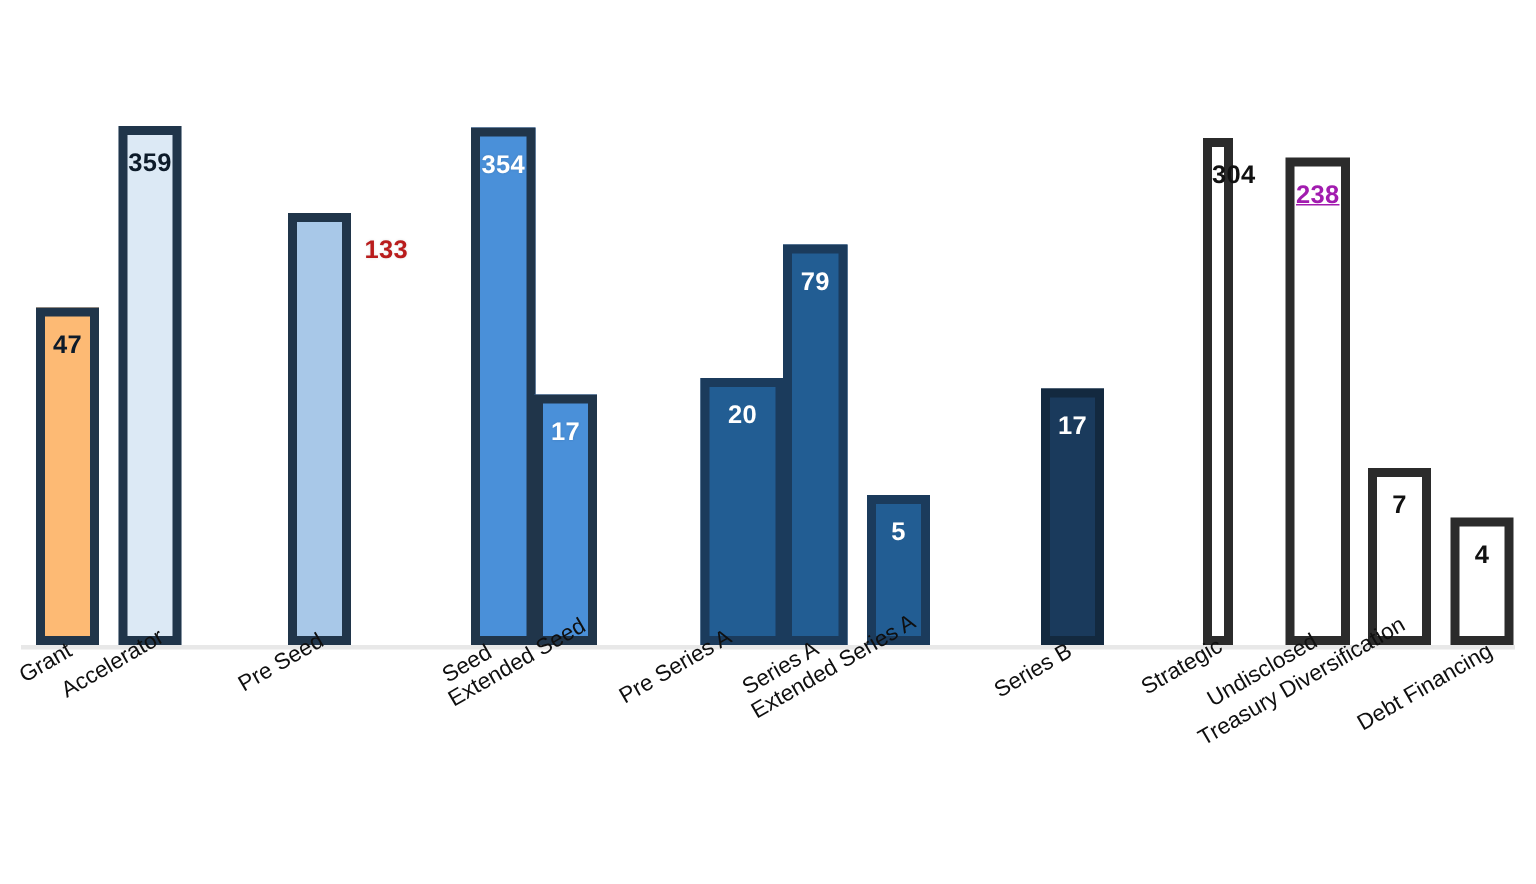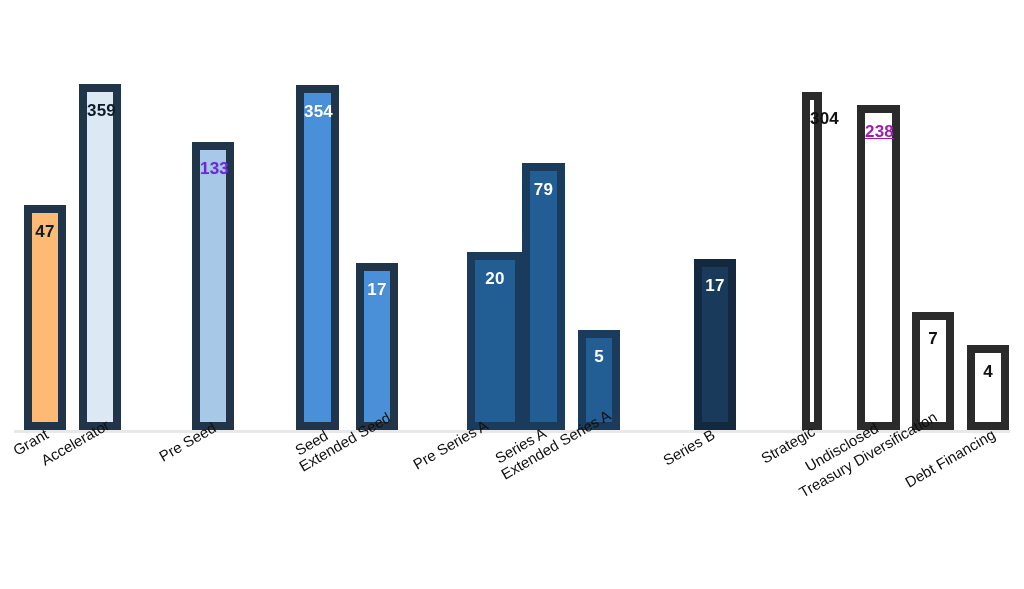--- a/index.html
+++ b/index.html
@@ -29,21 +29,21 @@
     position: absolute;
     left: 14px;
     top: 430px;
     width: 996px;
     height: 3px;
     background: #e8e8e8;
   }
   .bar {
     position: absolute;
     box-sizing: border-box;
-    border: 8px solid #0c4a6e;
+    border: 6px solid #0c4a6e;
   }
   .bar .bar-label {
     position: absolute;
     left: 0;
     right: 0;
     top: 10px;
     text-align: center;
     font-size: 17px;
     font-weight: bold;
     letter-spacing: 0.2px;
@@ -79,23 +79,23 @@
   <div class="plot-area"></div>
   <div class="baseline"></div>
   <div class="bars-layer">
       <div class="bar light" style="left: 24px; width: 42px; top: 205px; height: 225px; background: #fdba74; border-color: rgb(32, 53, 74);">
         <span class="bar-label" style="color: rgb(13, 27, 42);">47</span>
       </div>
       <div class="bar light" style="left: 79px; width: 42px; top: 84px; height: 346px; background: rgb(220, 233, 245); border-color: rgb(32, 53, 74);">
         <span class="bar-label" style="color: rgb(13, 27, 42);">359</span>
       </div>
       <div class="bar mid" style="left: 192px; width: 42px; top: 142px; height: 288px; background: rgb(168, 200, 232); border-color: rgb(32, 53, 74);">
-        <span class="bar-label" style="color: #6d28d9;">133</span>
+        <span class="bar-label" style="color: #b91c1c; margin-left: 45px;">133</span>
       </div>
-      <div class="bar mid" style="left: 296px; width: 43px; top: 85px; height: 345px; background: rgb(74, 144, 217); border-color: rgb(32, 53, 74);">
+      <div class="bar mid" style="left: 314px; width: 43px; top: 85px; height: 345px; background: rgb(74, 144, 217); border-color: rgb(32, 53, 74);">
         <span class="bar-label" style="color: rgb(255, 255, 255);">354</span>
       </div>
       <div class="bar mid" style="left: 356px; width: 42px; top: 263px; height: 167px; background: rgb(74, 144, 217); border-color: rgb(32, 53, 74);">
         <span class="bar-label" style="color: rgb(255, 255, 255);">17</span>
       </div>
       <div class="bar dark" style="left: 467px; width: 56px; top: 252px; height: 178px; background: rgb(34, 93, 147); border-color: rgb(27, 59, 92);">
         <span class="bar-label" style="color: rgb(255, 255, 255);">20</span>
       </div>
       <div class="bar dark" style="left: 522px; width: 43px; top: 163px; height: 267px; background: rgb(34, 93, 147); border-color: rgb(27, 59, 92);">
         <span class="bar-label" style="color: rgb(255, 255, 255);">79</span>

